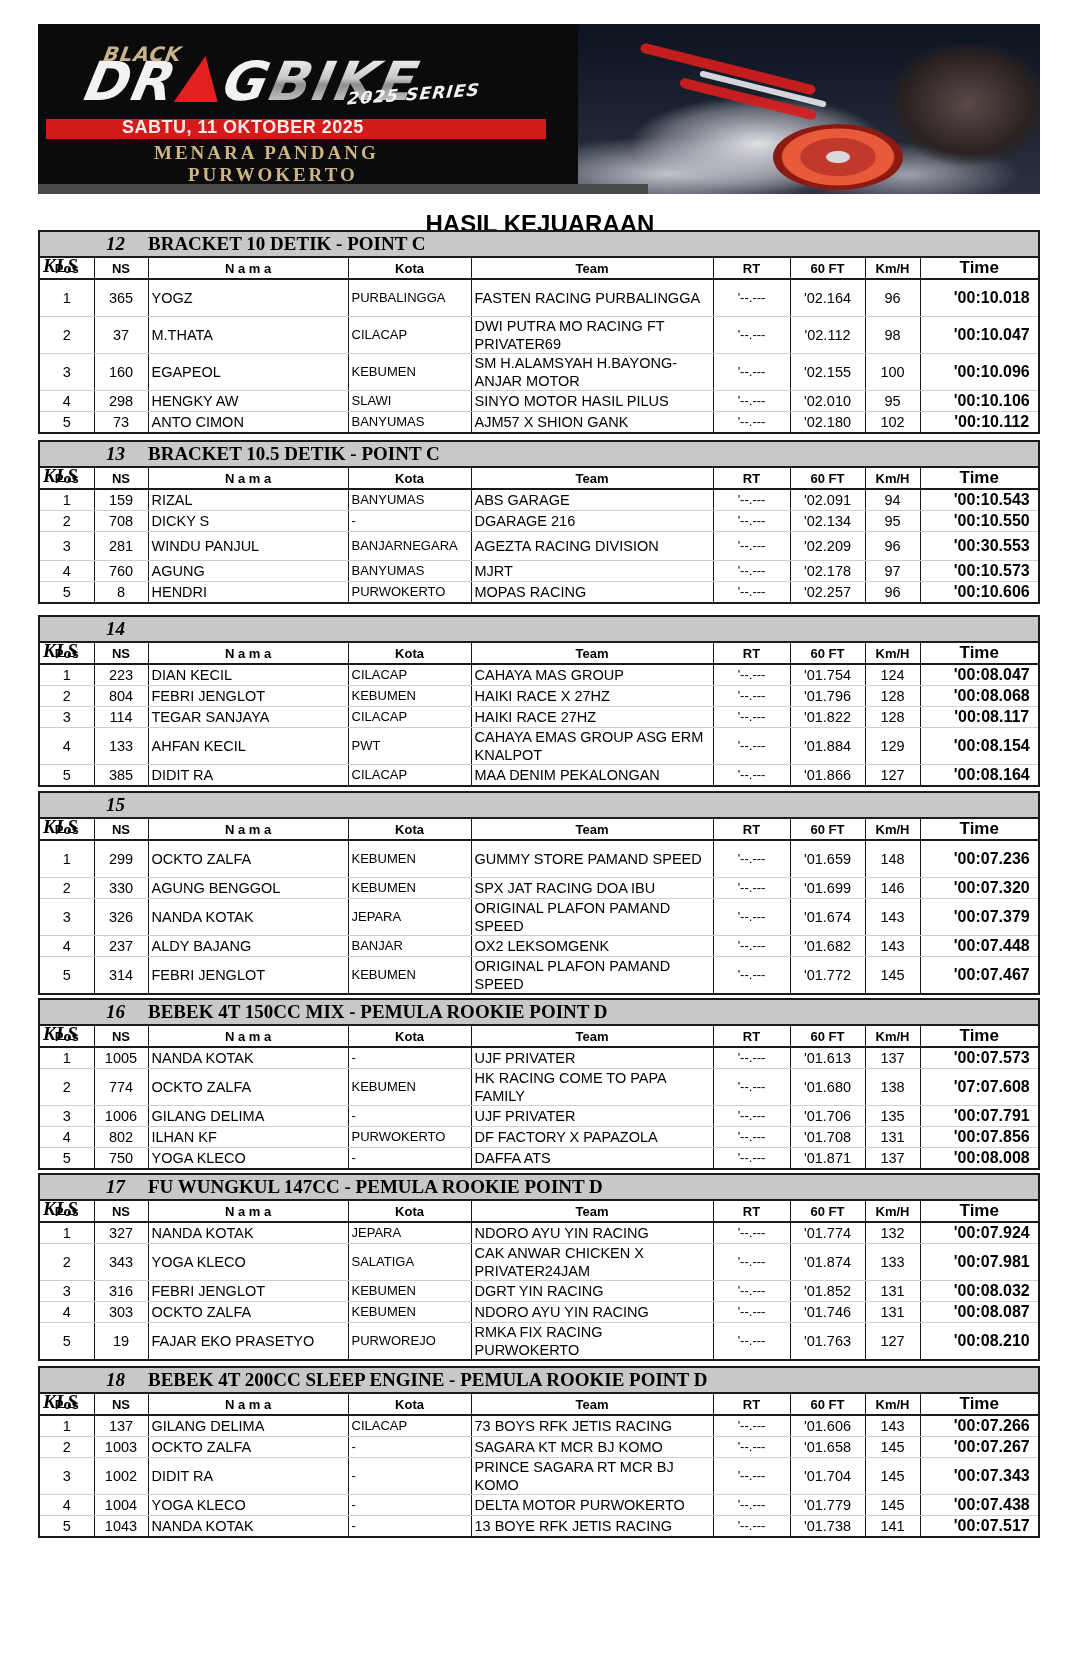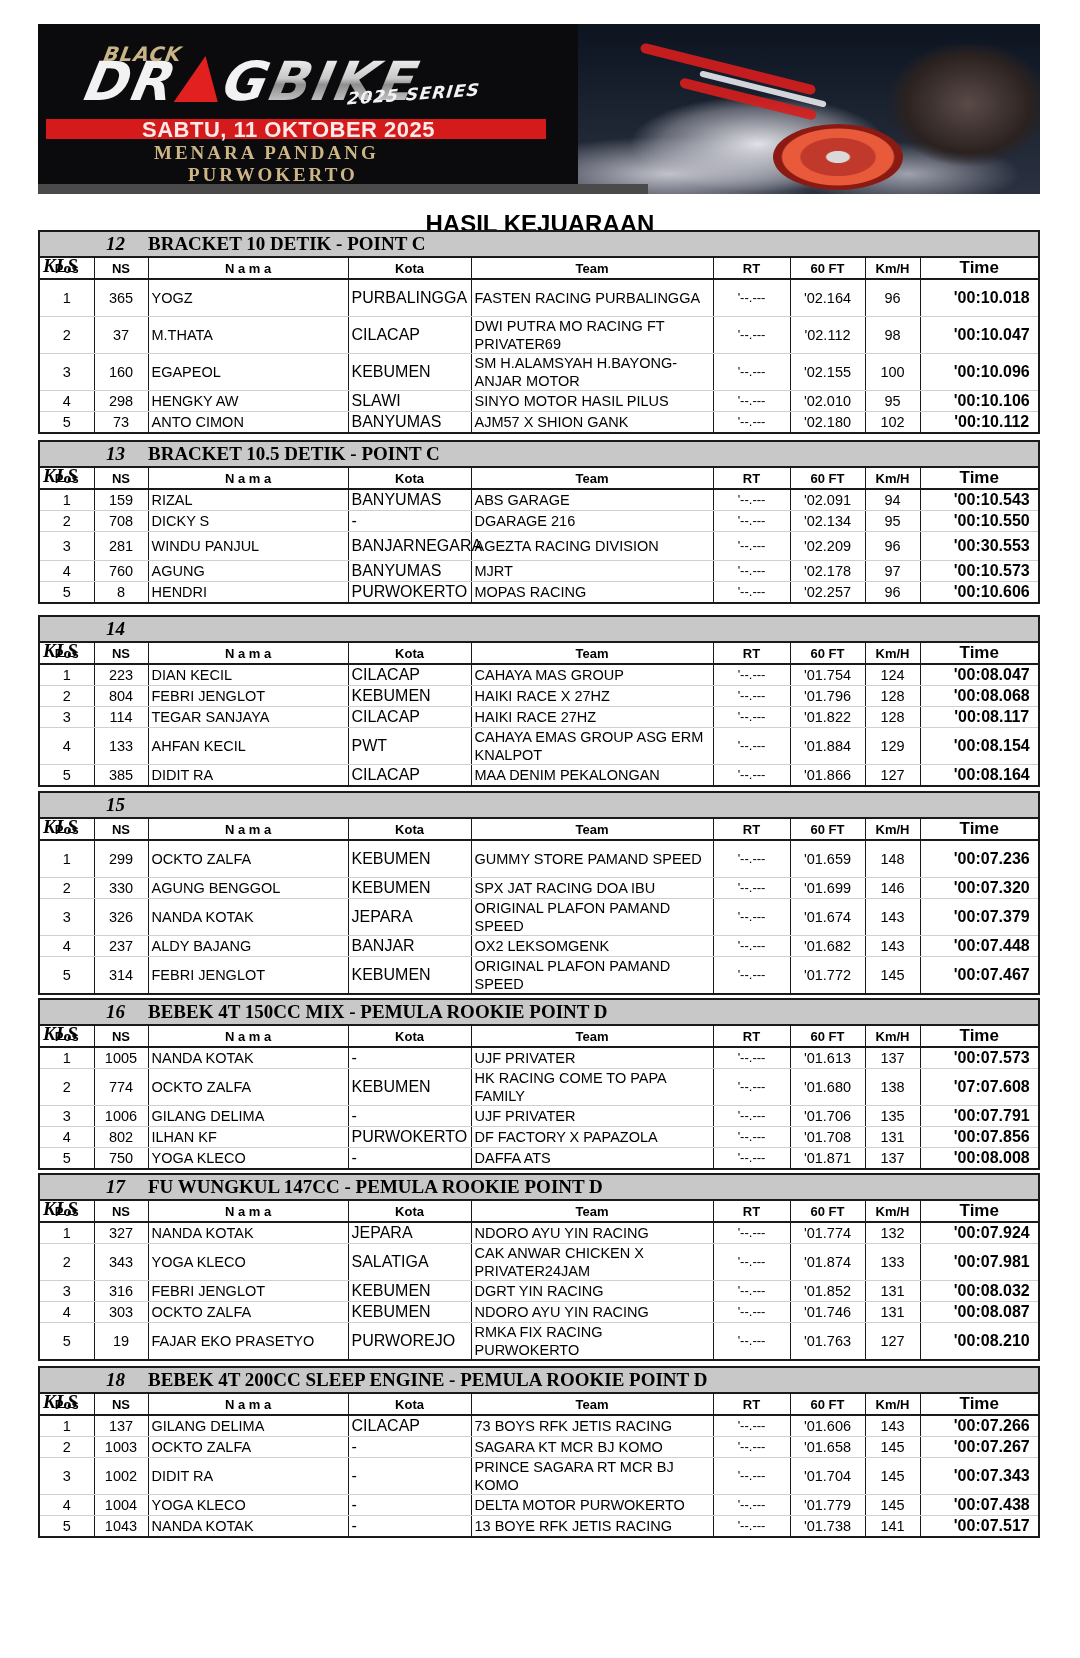--- a/index.html
+++ b/index.html
@@ -42,21 +42,21 @@
   .banner .logo-main .tri { display: inline-block; width: 0; height: 0; border-left: 22px solid transparent; border-right: 22px solid transparent; border-bottom: 46px solid #e32020; vertical-align: -2px; margin: 0 2px; }
   .banner .logo-main .chrome { background: linear-gradient(180deg, #ffffff 0%, #c8c8c8 45%, #8e8e8e 55%, #e8e8e8 100%); -webkit-background-clip: text; background-clip: text; color: transparent; }
   .banner .series {
     position: absolute; left: 310px; top: 60px; font-family: "DejaVu Sans", sans-serif;
     font-weight: bold; font-style: italic; font-size: 17px; color: #f2f2f2; transform: skewX(-10deg) rotate(-4deg); letter-spacing: 1px;
   }
   .banner .date-strip {
     position: absolute; left: 8px; top: 95px; width: 500px; height: 20px; background: #d41a1a;
   }
   .banner .date {
-    position: absolute; left: 104px; top: 93px; font-weight: bold; font-size: 22px; color: #fbeaea; letter-spacing: 0.5px;
+    position: absolute; left: 84px; top: 93px; font-weight: bold; font-size: 18px; color: #fbeaea; letter-spacing: 0.5px;
   }
   .banner .venue1, .banner .venue2 {
     position: absolute; font-family: Liberation Serif, serif; font-weight: bold; font-size: 19px; color: #cdb585; letter-spacing: 3px;
   }
   .banner .venue1 { left: 116px; top: 118px; }
   .banner .venue2 { left: 150px; top: 140px; }
   .banner .sub-strip {
     position: absolute; left: 0; top: 160px; width: 610px; height: 10px; background: #4a4a4a;
   }
   .banner .subline {
@@ -88,21 +88,21 @@
     border-right: 1px solid #1a1a1a; border-bottom: 2px solid #1a1a1a; padding: 0;
   }
   table.res th.time-h { font-size: 17px; }
   table.res th:last-child, table.res td:last-child { border-right: none; }
   table.res td {
     font-size: 14.5px; border-right: 1px solid #1a1a1a; border-bottom: 1px solid #cfcfcf;
     padding: 0 3px; line-height: 18px; vertical-align: middle;
   }
   table.res tr:last-child td { border-bottom: none; }
   table.res td.c { text-align: center; }
-  table.res td.kota { font-size: 16px; }
+  table.res td.kota { font-size: 13px; }
   table.res td.rt { font-size: 13px; text-align: center; }
   table.res td.time { font-weight: bold; font-size: 16px; text-align: center; padding-left: 28px; }
   table.res tr.r1 td { height: 21px; }
   table.res tr.r2 td { height: 37px; }
   table.res tr.r3 td { height: 29px; }
 
   col.c-pos { width: 54px; }
   col.c-ns { width: 54px; }
   col.c-nama { width: 200px; }
   col.c-kota { width: 123px; }

